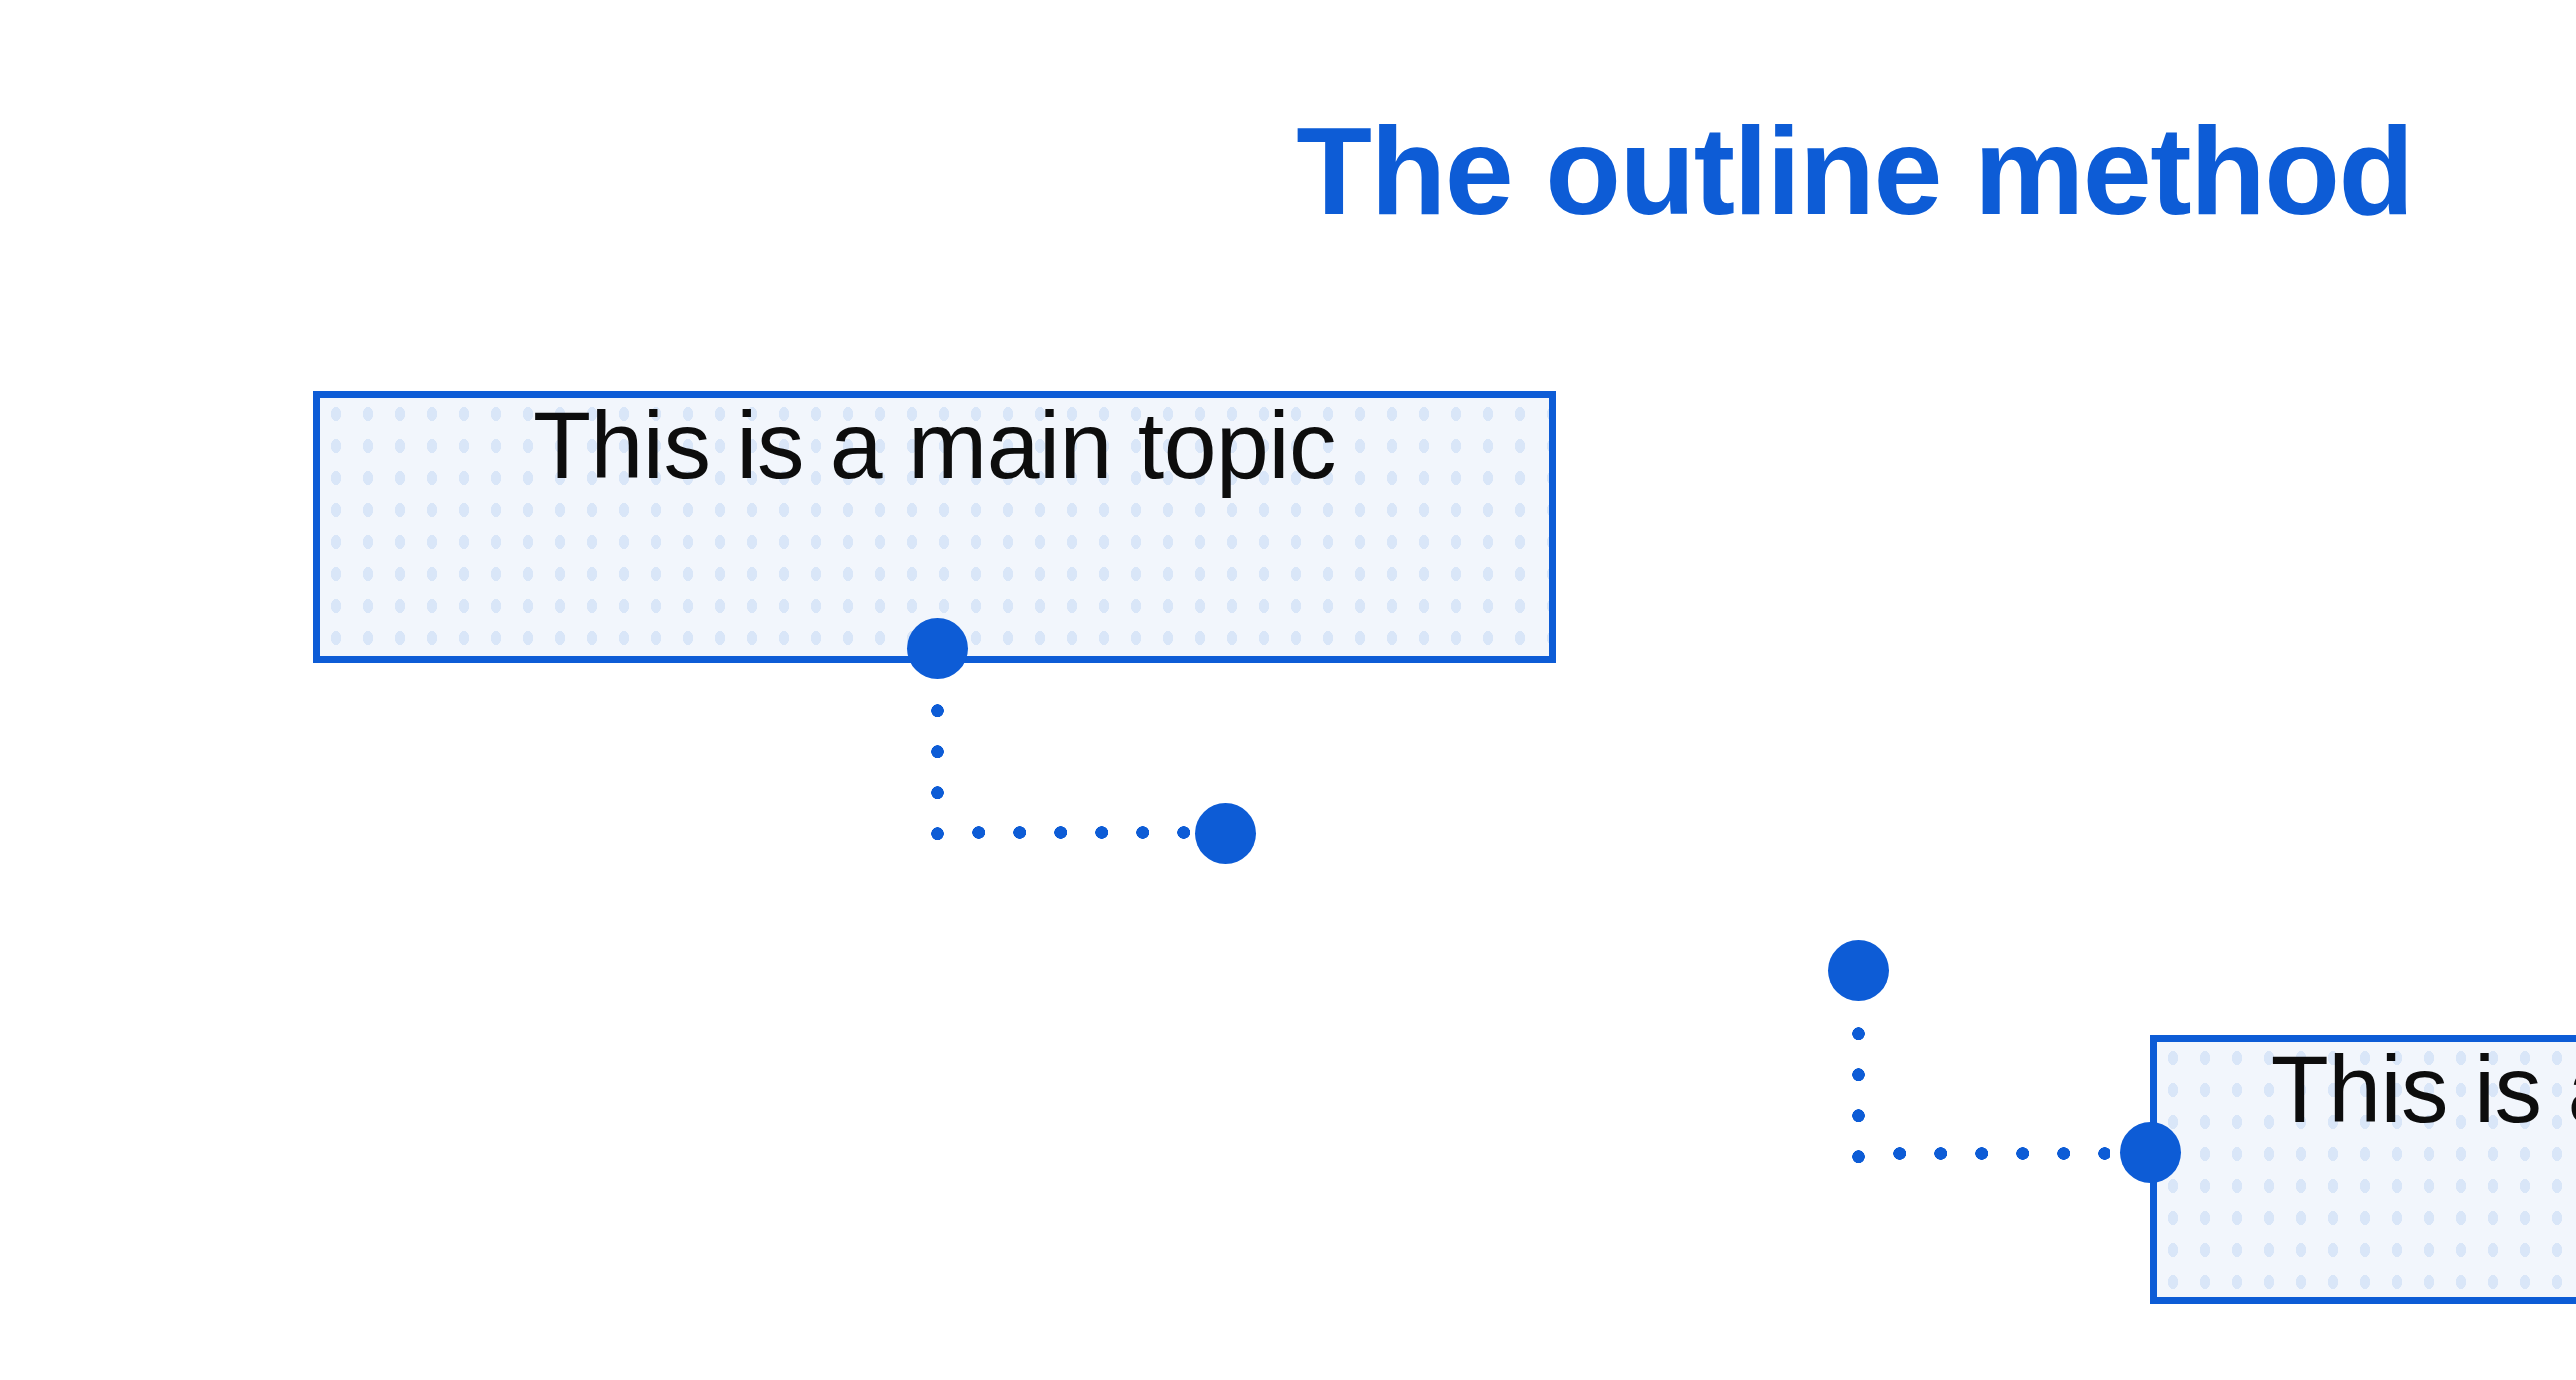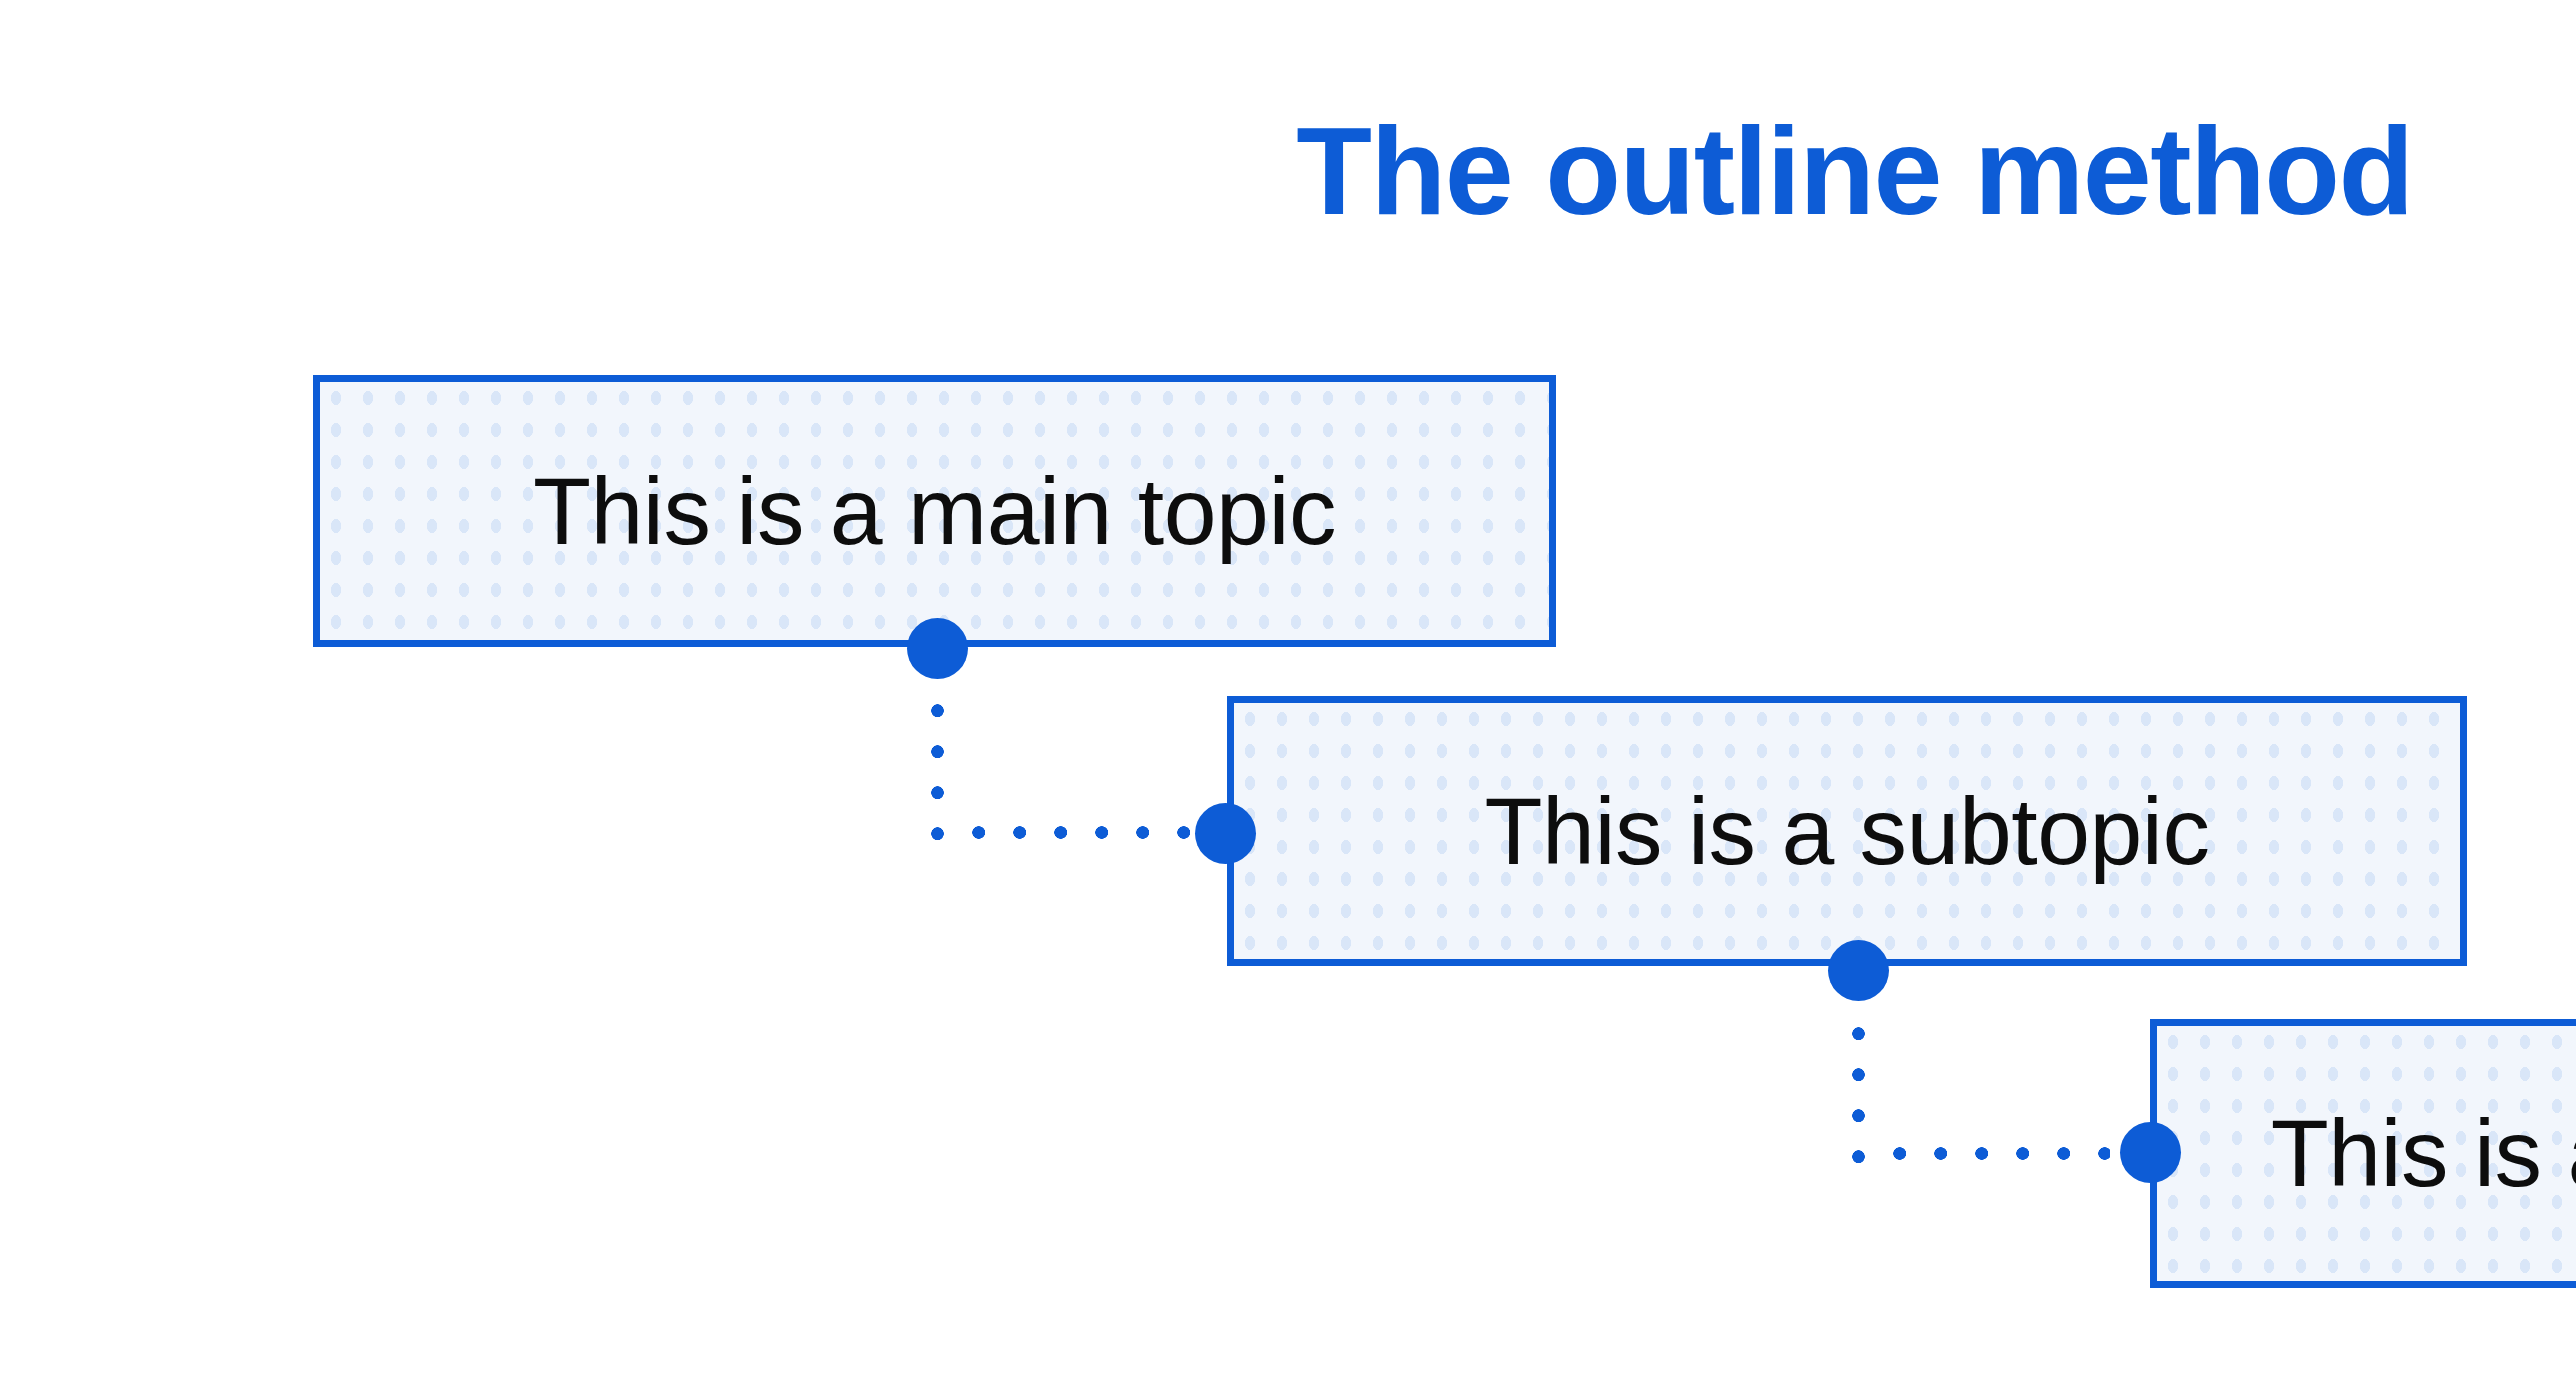--- a/index.html
+++ b/index.html
@@ -31,23 +31,24 @@
     color:var(--accent);
     line-height:1;
   }
   .note-box{
     position:absolute;
     border:7.2px solid var(--accent);
     background-color:var(--box-fill);
     background-image:radial-gradient(5.2px 7.2px at 16px 16px, var(--dot) 98%, rgba(0,0,0,0) 100%);
     background-size:32px 32px;
     display:flex;
-    align-items:center;
+    align-items:flex-start;
     justify-content:center;
     z-index:1;
+    margin-top:16px;
   }
   .note-box .label{
     font-size:95px;
     font-weight:500;
     color:var(--ink);
     letter-spacing:-0.5px;
     white-space:nowrap;
     line-height:1;
   }
   .box-1{left:313px;top:375px;width:1243px;height:272px;}
@@ -89,23 +90,20 @@
 <body>
 
 <div class="canvas">
 
   <div class="title">The outline method</div>
 
   <div class="note-box box-1">
     <span class="label">This is a main topic</span>
   </div>
 
-  <div class="note-box box-2">
-    <span class="label">This is a subtopic</span>
-  </div>
 
   <div class="note-box box-3">
     <span class="label">This is a note or thought</span>
   </div>
 
   <div class="dots-v v-1"></div>
   <div class="dots-h h-1"></div>
   <div class="port port-1"></div>
   <div class="port port-2"></div>
 

